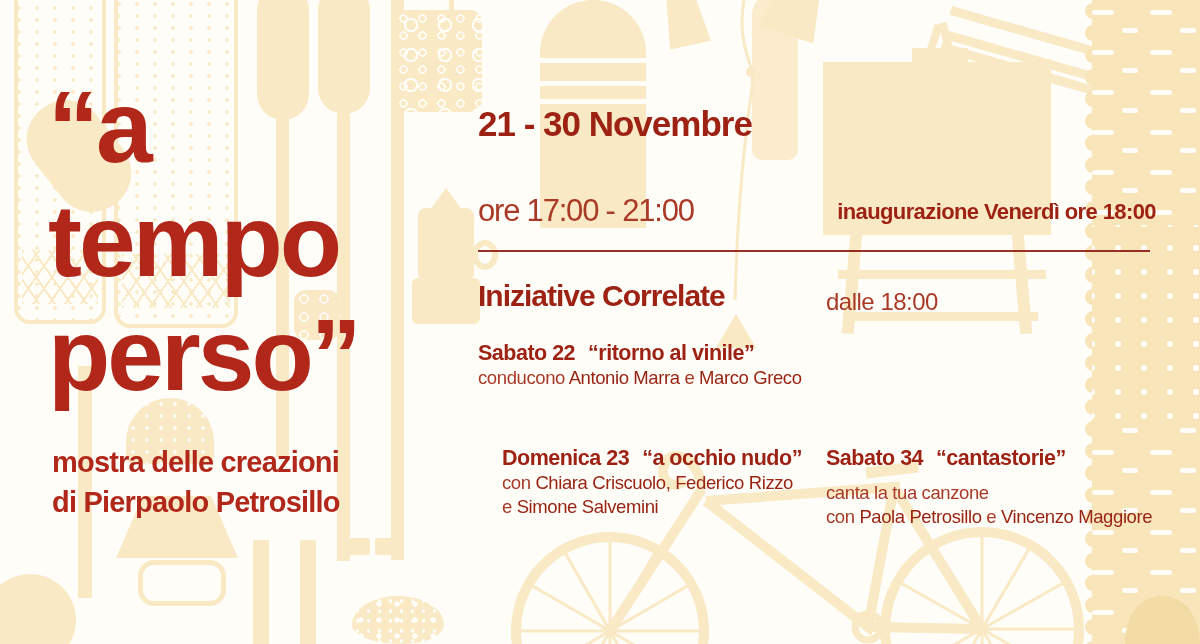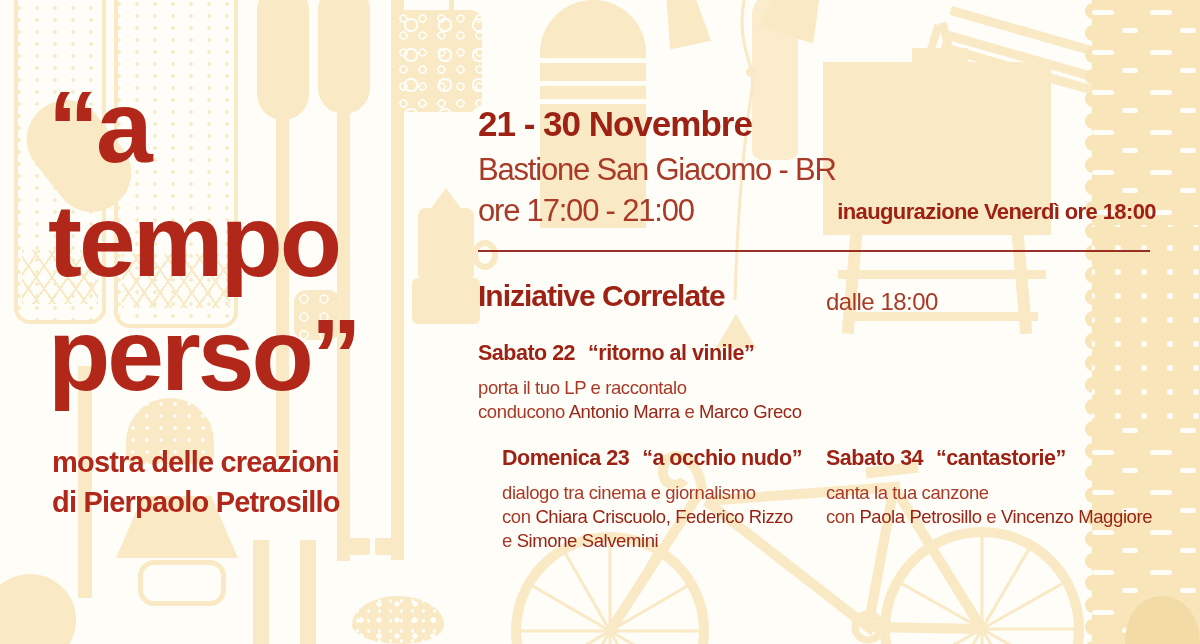--- a/index.html
+++ b/index.html
@@ -221,45 +221,42 @@
     <span>tempo</span>
     <span>perso”</span>
   </h1>
 
   <div class="txt subtitle">
     <span>mostra delle creazioni</span>
     <span>di Pierpaolo Petrosillo</span>
   </div>
 
   <div class="txt dates">21 - 30 Novembre</div>
-  <div class="txt venue">Bastione San Giacomo - BR</div>
   <div class="txt hours">ore 17:00 - 21:00</div>
   <div class="txt inaug">inaugurazione Venerdì ore 18:00</div>
 
   <div class="divider"></div>
 
   <h2 class="txt rel-head">Iniziative Correlate</h2>
   <div class="txt rel-time">dalle 18:00</div>
 
   <section class="txt event e0">
     <h3 class="ev-head">
       <span class="ev-day">Sabato 22</span><span class="ev-name">“ritorno al vinile”</span>
     </h3>
-    <p class="ev-desc">porta il tuo LP e raccontalo</p>
     <p class="ev-credits">
       <span>conducono </span><strong>Antonio Marra</strong><span> e </span><strong>Marco Greco</strong>
     </p>
   </section>
 
 
   <section class="txt event e2">
     <h3 class="ev-head">
       <span class="ev-day">Domenica 23</span><span class="ev-name">“a occhio nudo”</span>
     </h3>
-    <p class="ev-desc">dialogo tra cinema e giornalismo</p>
     <p class="ev-credits">
       <span>con </span><strong>Chiara Criscuolo, Federico Rizzo</strong><br><span>e </span><strong>Simone Salvemini</strong>
     </p>
   </section>
 
   <section class="txt event e3">
     <h3 class="ev-head">
       <span class="ev-day">Sabato 34</span><span class="ev-name">“cantastorie”</span>
     </h3>
     <p class="ev-desc">canta la tua canzone</p>

